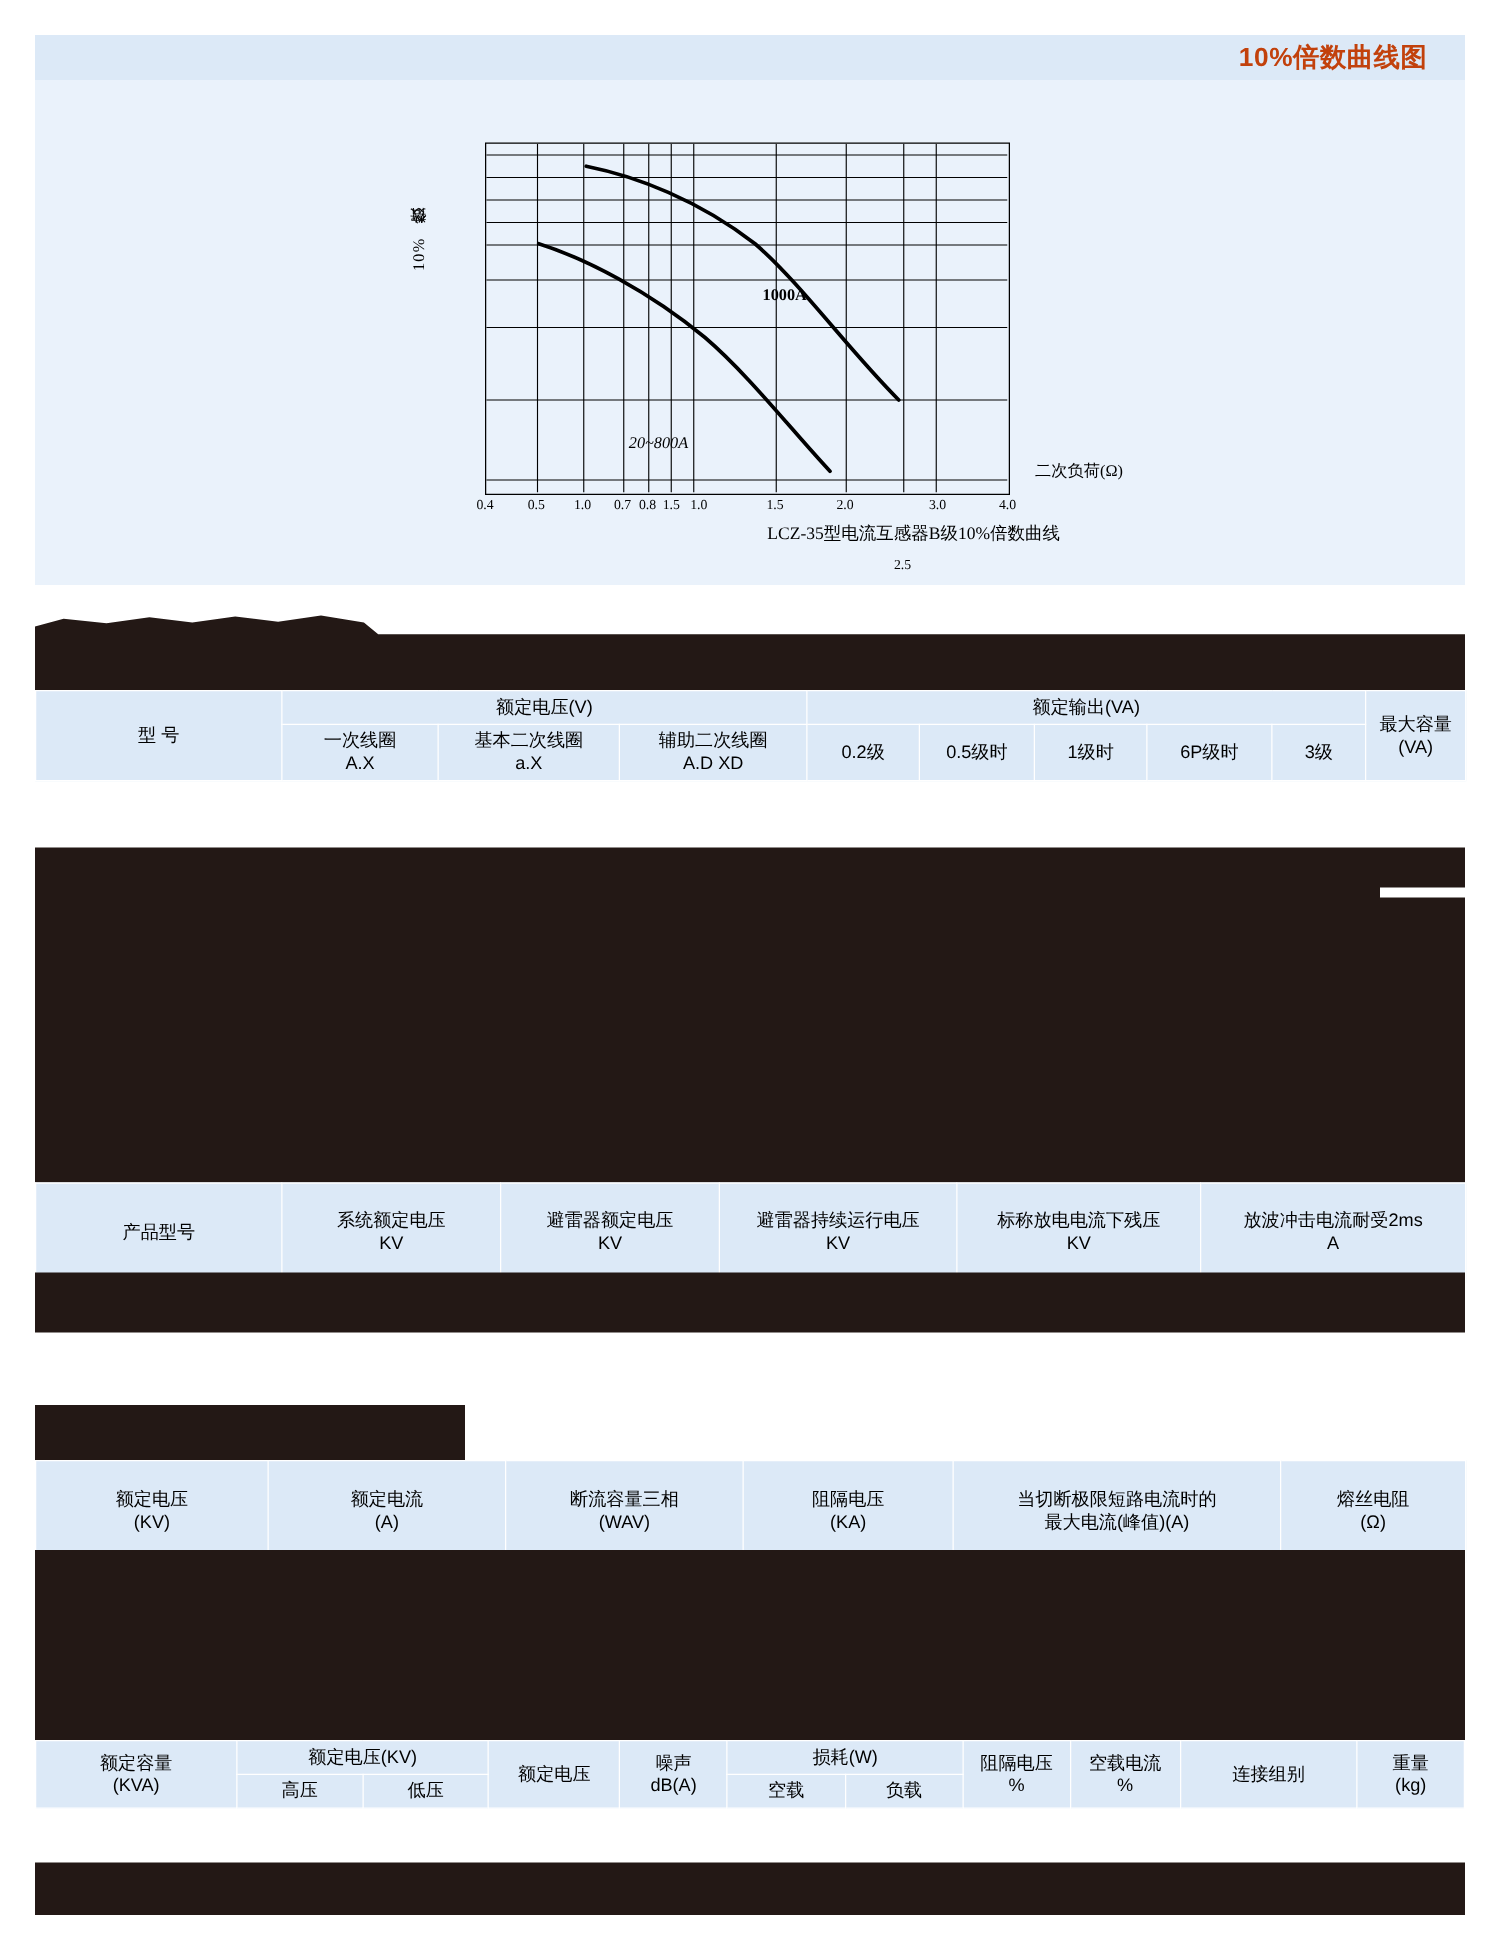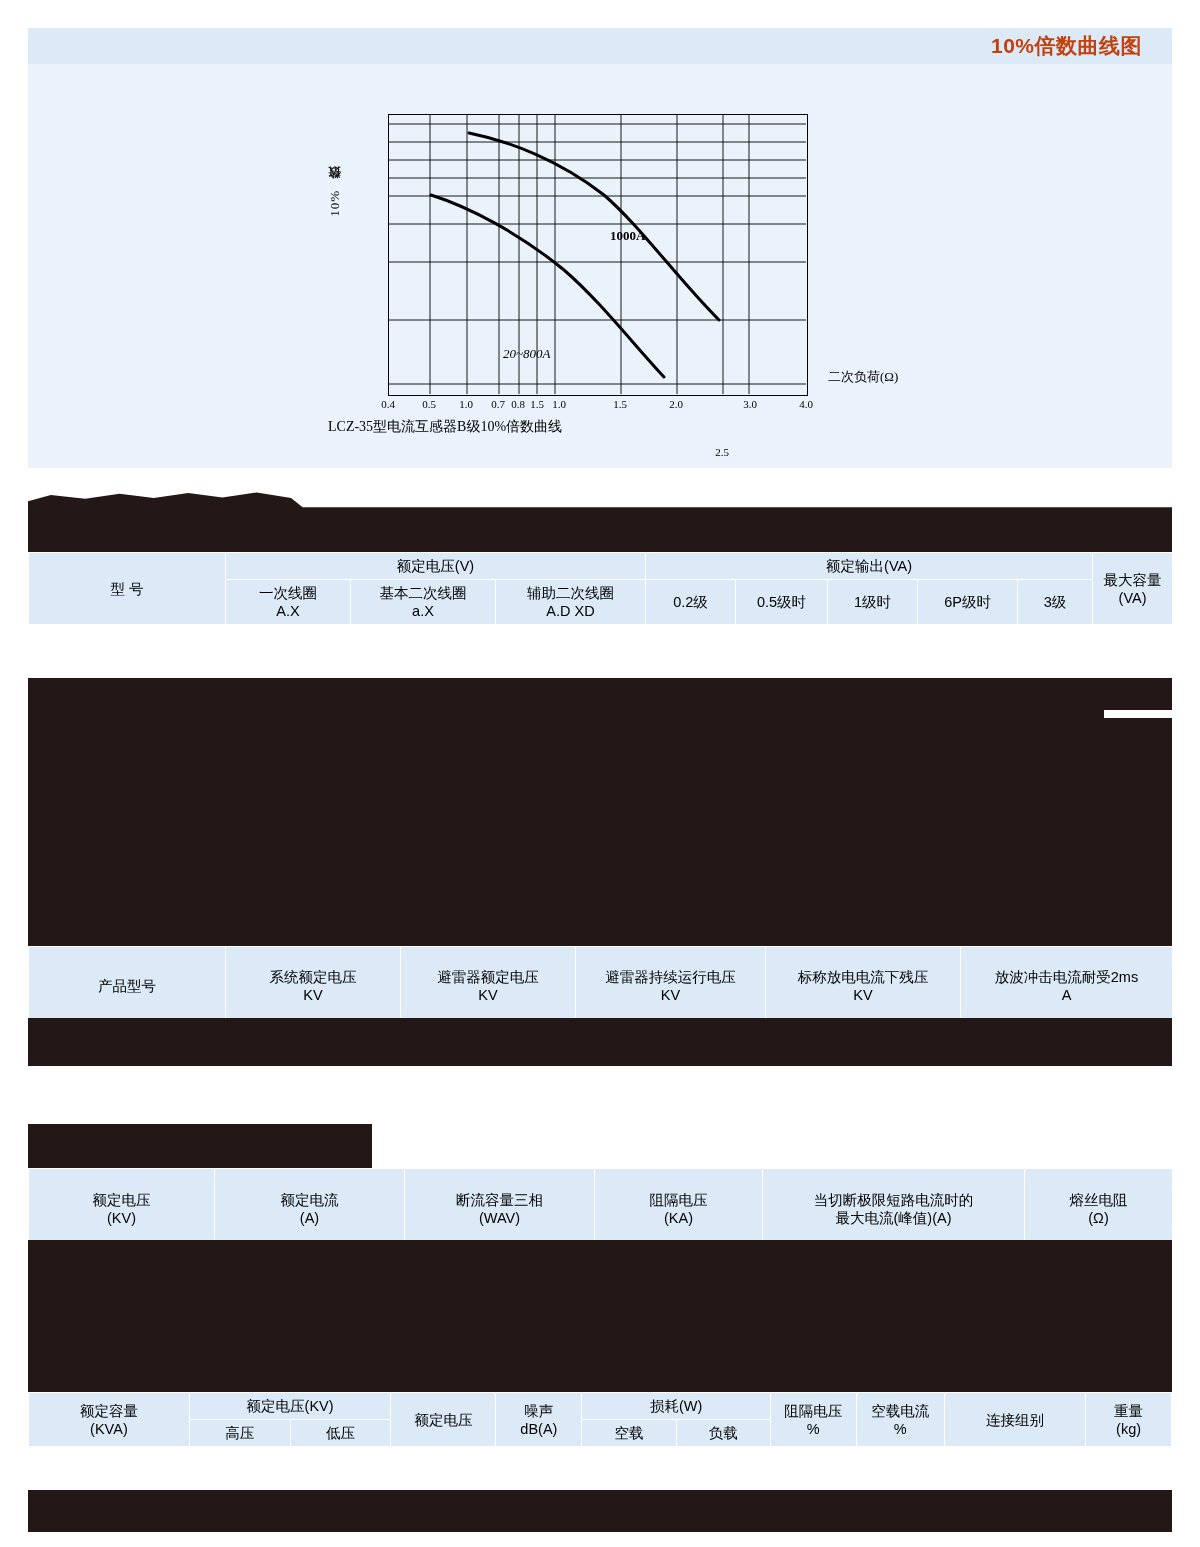--- a/index.html
+++ b/index.html
@@ -103,21 +103,21 @@
     position: absolute;
     font-size: 13px;
     font-family: "Liberation Serif", serif;
     white-space: nowrap;
   }
   .chart-caption {
     position: absolute;
     left: 0;
     top: 330px;
     width: 520px;
-    text-align: left;
+    text-align: right;
     font-size: 14px;
     font-family: "Liberation Serif", serif;
     white-space: nowrap;
   }
 
   
   .redact {
     position: absolute;
     background: #231815;
   }

